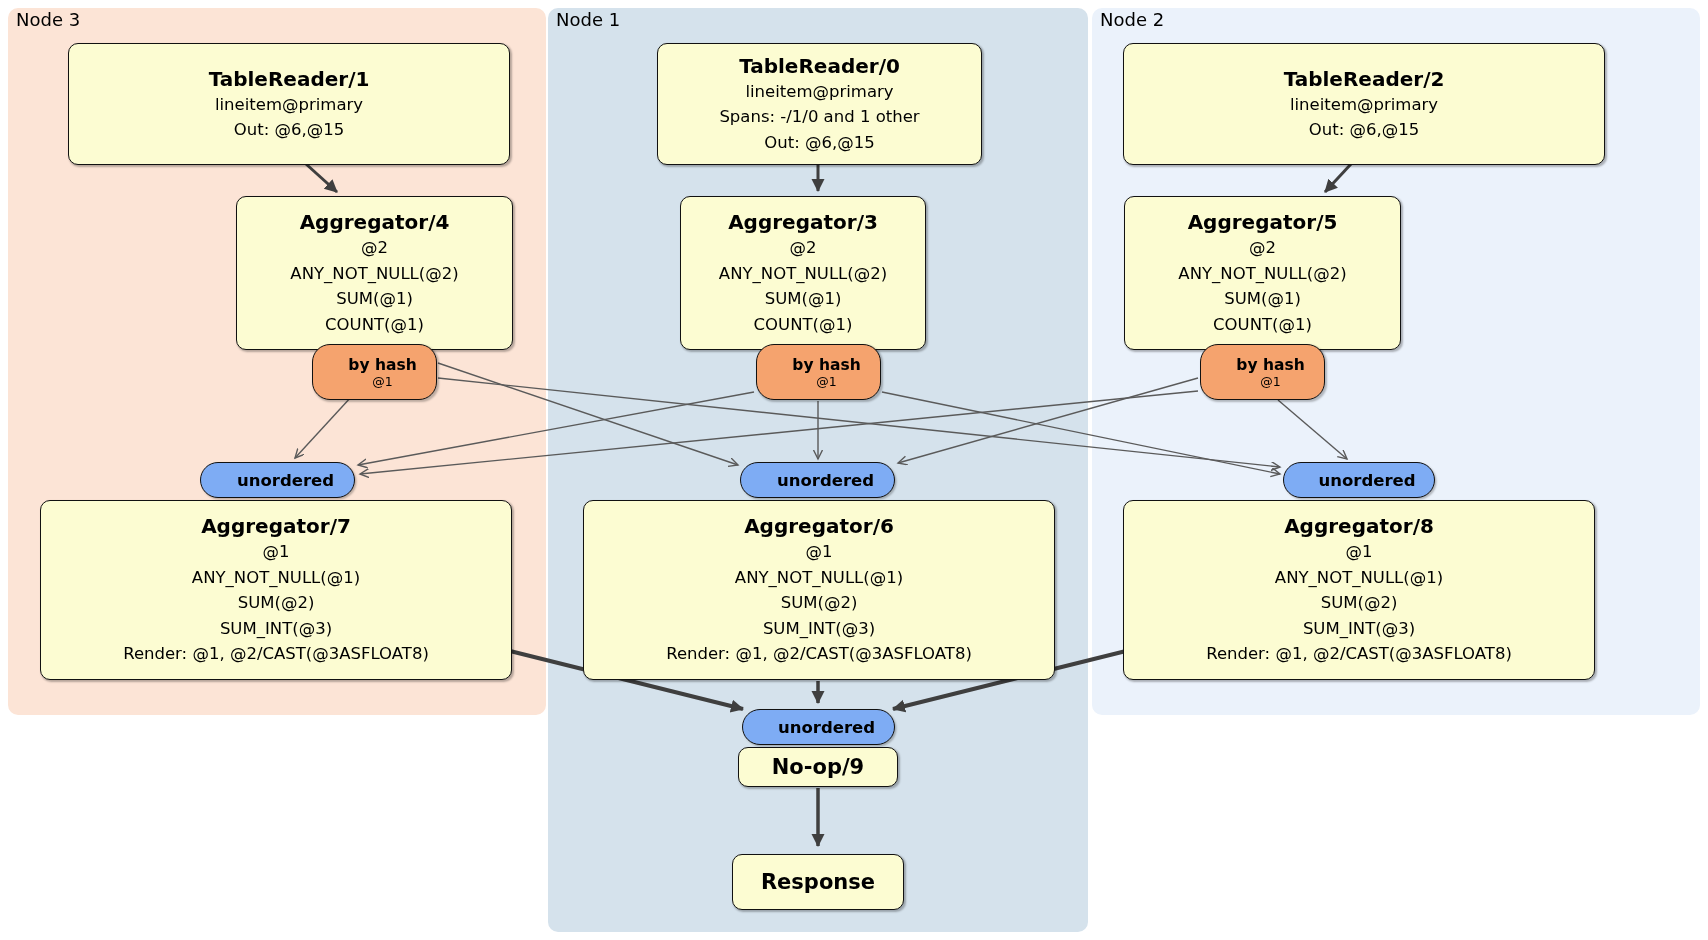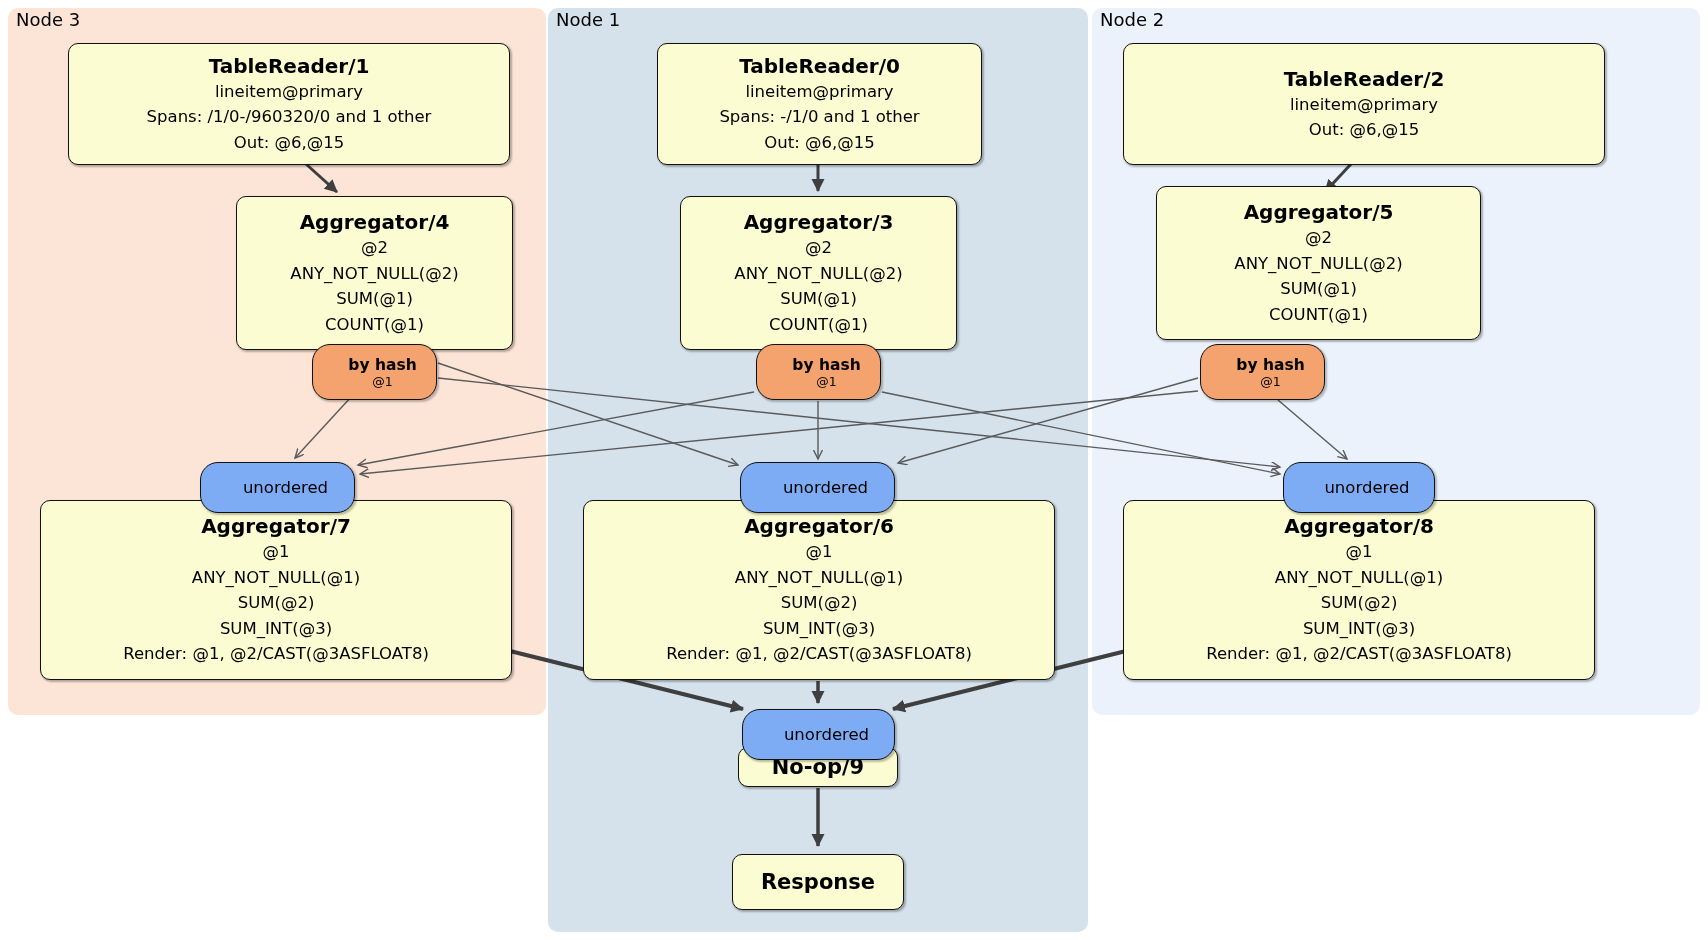--- a/index.html
+++ b/index.html
@@ -29,29 +29,29 @@
   .pill {
     position:absolute; z-index:3; box-sizing:border-box;
     border:1.6px solid #111; box-shadow:1.5px 1.5px 2px rgba(0,0,0,.25);
     display:flex; flex-direction:column; justify-content:center; align-items:center;
     text-align:center;
     padding-left:16px;
   }
   .hash { background:#f5a36e; border-radius:18px; width:125px; height:56px; }
   .hash-label { font-size:15.5px; font-weight:700; line-height:18px; }
   .hash-sub   { font-size:12.5px; line-height:15px; }
-  .unordered  { background:#7eacf4; border-radius:18px; height:51px;
-                font-size:16.5px; font-weight:400; }
+  .unordered  { background:#7eacf4; border-radius:18px; height:36px;
+                font-size:16.5px; font-weight:700; }
 
   #op-tr1  { left:68px;   top:43px;  width:442px; height:122px; }
   #op-tr0  { left:657px;  top:43px;  width:325px; height:122px; }
   #op-tr2  { left:1123px; top:43px;  width:482px; height:122px; }
   #op-agg4 { left:236px;  top:196px; width:277px; height:154px; }
-  #op-agg3 { left:680px;  top:196px; width:277px; height:154px; }
-  #op-agg5 { left:1124px; top:186px; width:325px; height:154px;margin-left:32px; }
+  #op-agg3 { left:680px;  top:196px; width:246px; height:154px; }
+  #op-agg5 { left:1124px; top:196px; width:277px; height:154px; }
   #op-agg7 { left:40px;   top:500px; width:472px; height:180px; }
   #op-agg6 { left:583px;  top:500px; width:472px; height:180px; }
   #op-agg8 { left:1123px; top:500px; width:472px; height:180px; }
   #op-noop     { left:738px; top:747px; width:160px; height:40px; }
   #op-response { left:732px; top:854px; width:172px; height:56px; }
   #op-noop .op-title, #op-response .op-title { font-size:21px; }
 
   #hash-left   { left:312px;  top:344px; }
   #hash-center { left:756px;  top:344px; }
   #hash-right  { left:1200px; top:344px; }
@@ -101,21 +101,20 @@
     <line x1="510" y1="651" x2="743" y2="709" stroke="#3f3f3f" stroke-width="4" marker-end="url(#thick-arrow)"></line>
     <line x1="818" y1="681" x2="818" y2="703" stroke="#3f3f3f" stroke-width="3.5" marker-end="url(#thick-arrow)"></line>
     <line x1="1126" y1="651" x2="893" y2="709" stroke="#3f3f3f" stroke-width="4" marker-end="url(#thick-arrow)"></line>
 
     <line x1="818" y1="788" x2="818" y2="846" stroke="#3f3f3f" stroke-width="3.5" marker-end="url(#thick-arrow)"></line>
   </svg>
 
   <div class="op" id="op-tr1">
     <div class="op-title">TableReader/1</div>
     <div class="op-line">lineitem@primary</div>
-    <div class="op-line">Spans: /1/0-/960320/0 and 1 other</div>
     <div class="op-line">Out: @6,@15</div>
   </div>
 
   <div class="op" id="op-tr0">
     <div class="op-title">TableReader/0</div>
     <div class="op-line">lineitem@primary</div>
     <div class="op-line">Spans: -/1/0 and 1 other</div>
     <div class="op-line">Out: @6,@15</div>
   </div>
 

